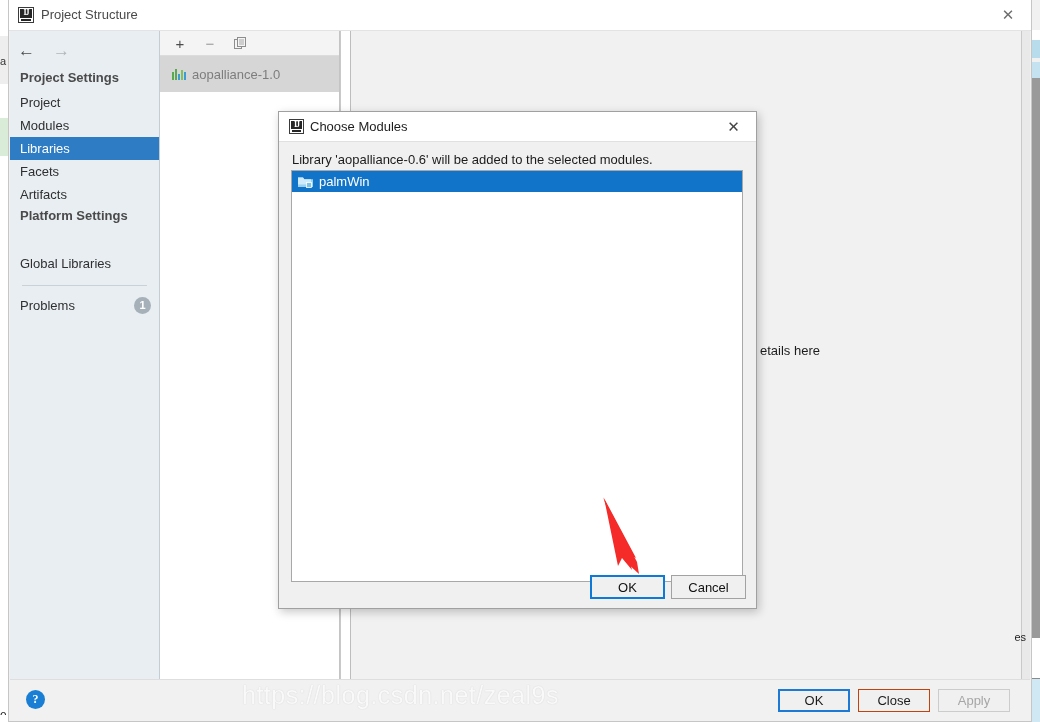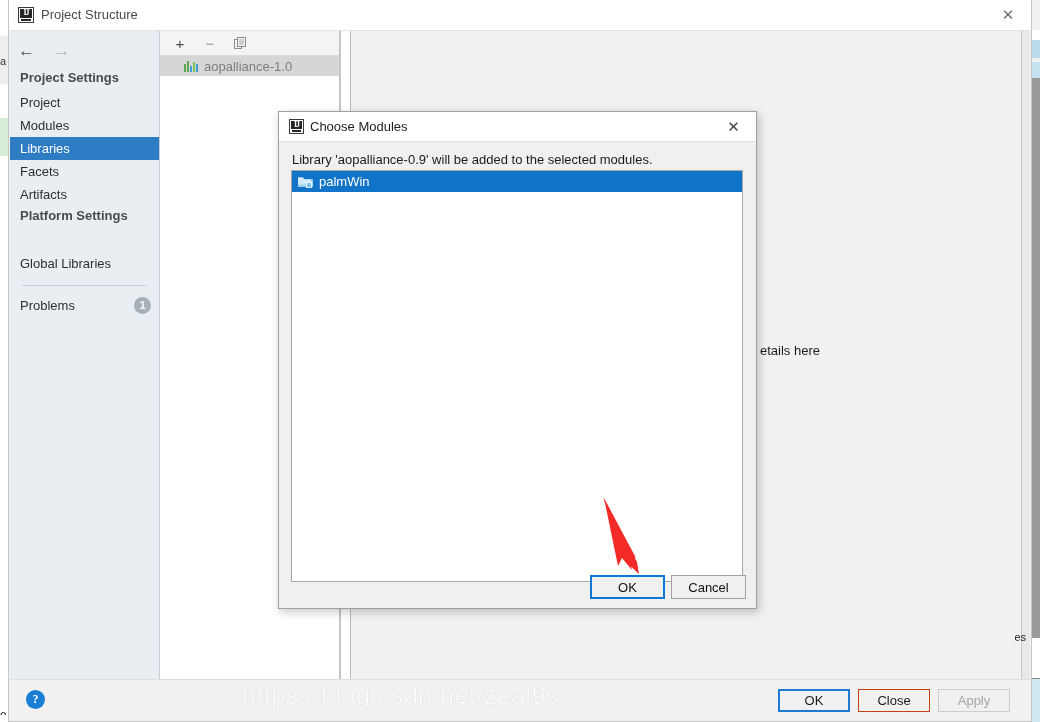--- a/index.html
+++ b/index.html
@@ -253,25 +253,25 @@
   }
   .tb-btn {
     width: 20px; height: 20px;
     display: flex; align-items: center; justify-content: center;
     color: #4b4b4b;
     font-size: 15px;
   }
   .tb-btn.dim { color: #9a9a9a; }
   .lp-row {
     position: absolute;
-    left: 0; top: 25px; width: 100%; height: 20px;
+    left: 0; top: 25px; width: 100%; height: 36px;
     background: #d6d6d6;
     display: flex;
     align-items: center;
-    padding-left: 24px;
+    padding-left: 12px;
     box-sizing: border-box;
     font-size: 13px;
     color: #7d7d7d;
   }
   .lib-bars {
     display: inline-flex;
     align-items: flex-end;
     gap: 1px;
     height: 11px;
     margin-right: 6px;
@@ -596,21 +596,21 @@
   </div>
 
   <div class="dlg">
     <div class="dlg-title">
       <div class="dlg-title-icon"></div>
       <div class="dlg-title-ij">IJ</div>
       <div class="dlg-title-text">Choose Modules</div>
       <div class="dlg-close">✕</div>
     </div>
 
-    <div class="dlg-desc">Library 'aopalliance-0.9' will be added to the selected modules.</div>
+    <div class="dlg-desc">Library 'aopalliance-0.6' will be added to the selected modules.</div>
 
     <div class="dlg-list">
       <div class="dlg-list-item">
         <span class="folder-icon">
           <svg width="15" height="12" viewBox="0 0 15 12">
             <path d="M0 1.5 L5 1.5 L6.3 3.2 L15 3.2 L15 11 L0 11 Z" fill="#9bd3ef"></path>
             <path d="M0 1.5 L5 1.5 L6.3 3.2 L13 3.2 L13 8.5 L0 8.5 Z" fill="#cfeafa"></path>
             <rect x="8.5" y="6.5" width="5" height="5" fill="#7cc3e8" stroke="#ffffff" stroke-width="0.8"></rect>
           </svg>
         </span>

